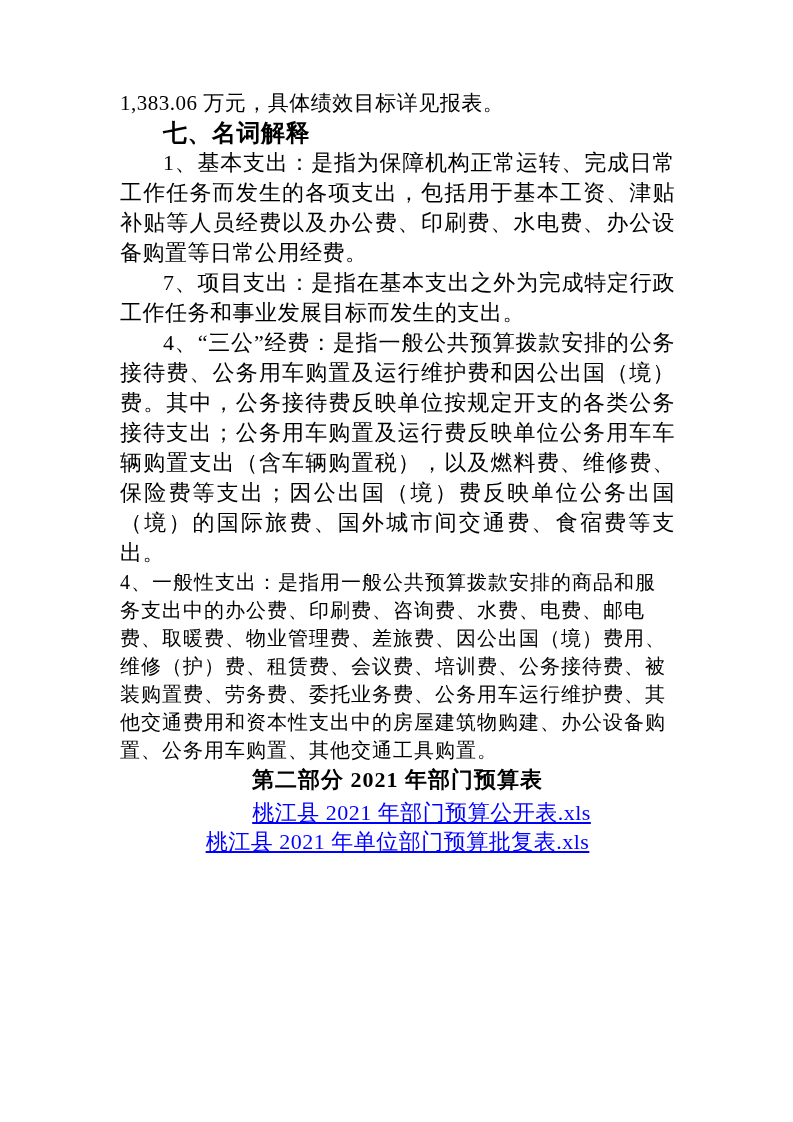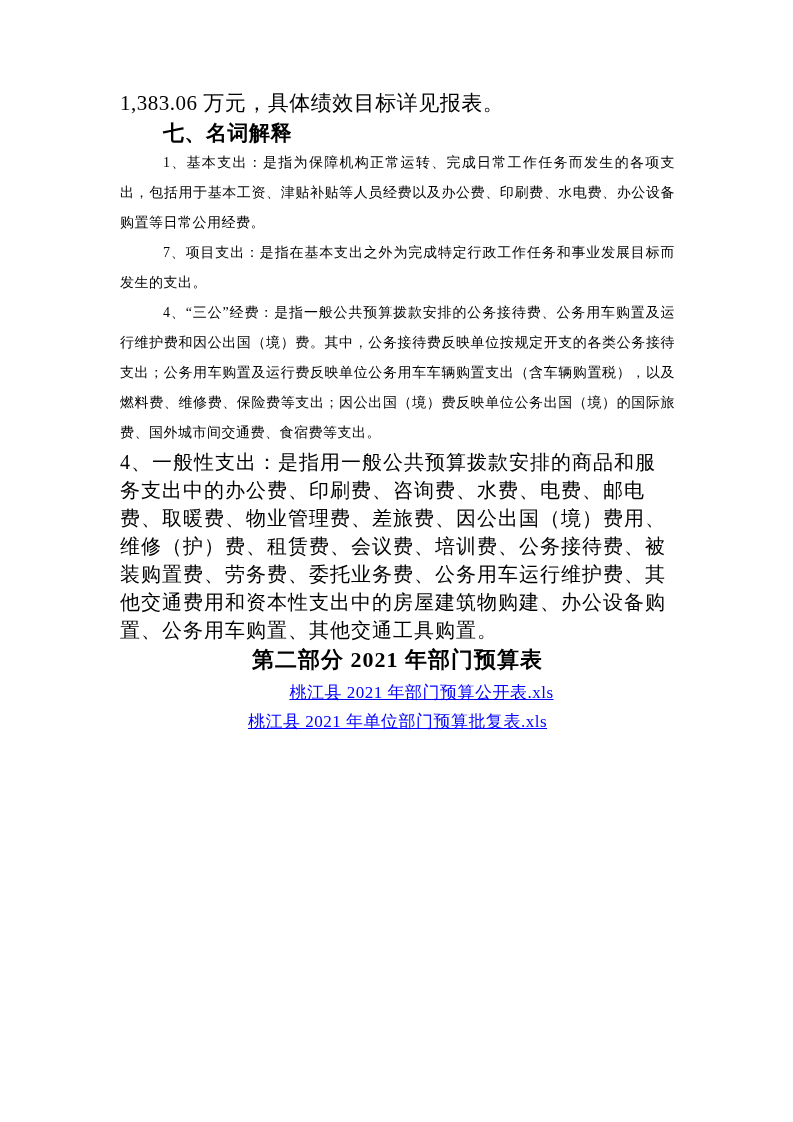--- a/index.html
+++ b/index.html
@@ -23,28 +23,28 @@
     padding: 0;
   }
   .body-line {
     font-size: 21px;
     line-height: 30px;
     letter-spacing: 0.5px;
     text-align: justify;
     text-justify: inter-ideograph;
   }
   .term-heading {
-    font-size: 21px;
+    font-size: 24px;
     line-height: 30px;
     letter-spacing: 0.5px;
     font-weight: bold;
     text-indent: 43px;
   }
   .body-para {
-    font-size: 14px;
+    font-size: 22px;
     line-height: 30px;
     letter-spacing: 0.5px;
     text-align: justify;
     text-justify: inter-ideograph;
     text-indent: 43px;
   }
   .body-para.general {
     text-indent: 0;
     text-align: left;
     font-size: 20px;
@@ -60,21 +60,21 @@
     margin-top: 8px;
   }
   .links {
     text-align: center;
     margin-top: 2px;
   }
   .xls-link {
     display: block;
     color: #0000ff;
     text-decoration: underline;
-    font-size: 17px;
+    font-size: 22px;
     line-height: 29px;
     letter-spacing: 0.5px;
     cursor: pointer;
   }
   .xls-link.first {
     text-indent: 48px;
   }
 </style>
 </head>
 <body>

